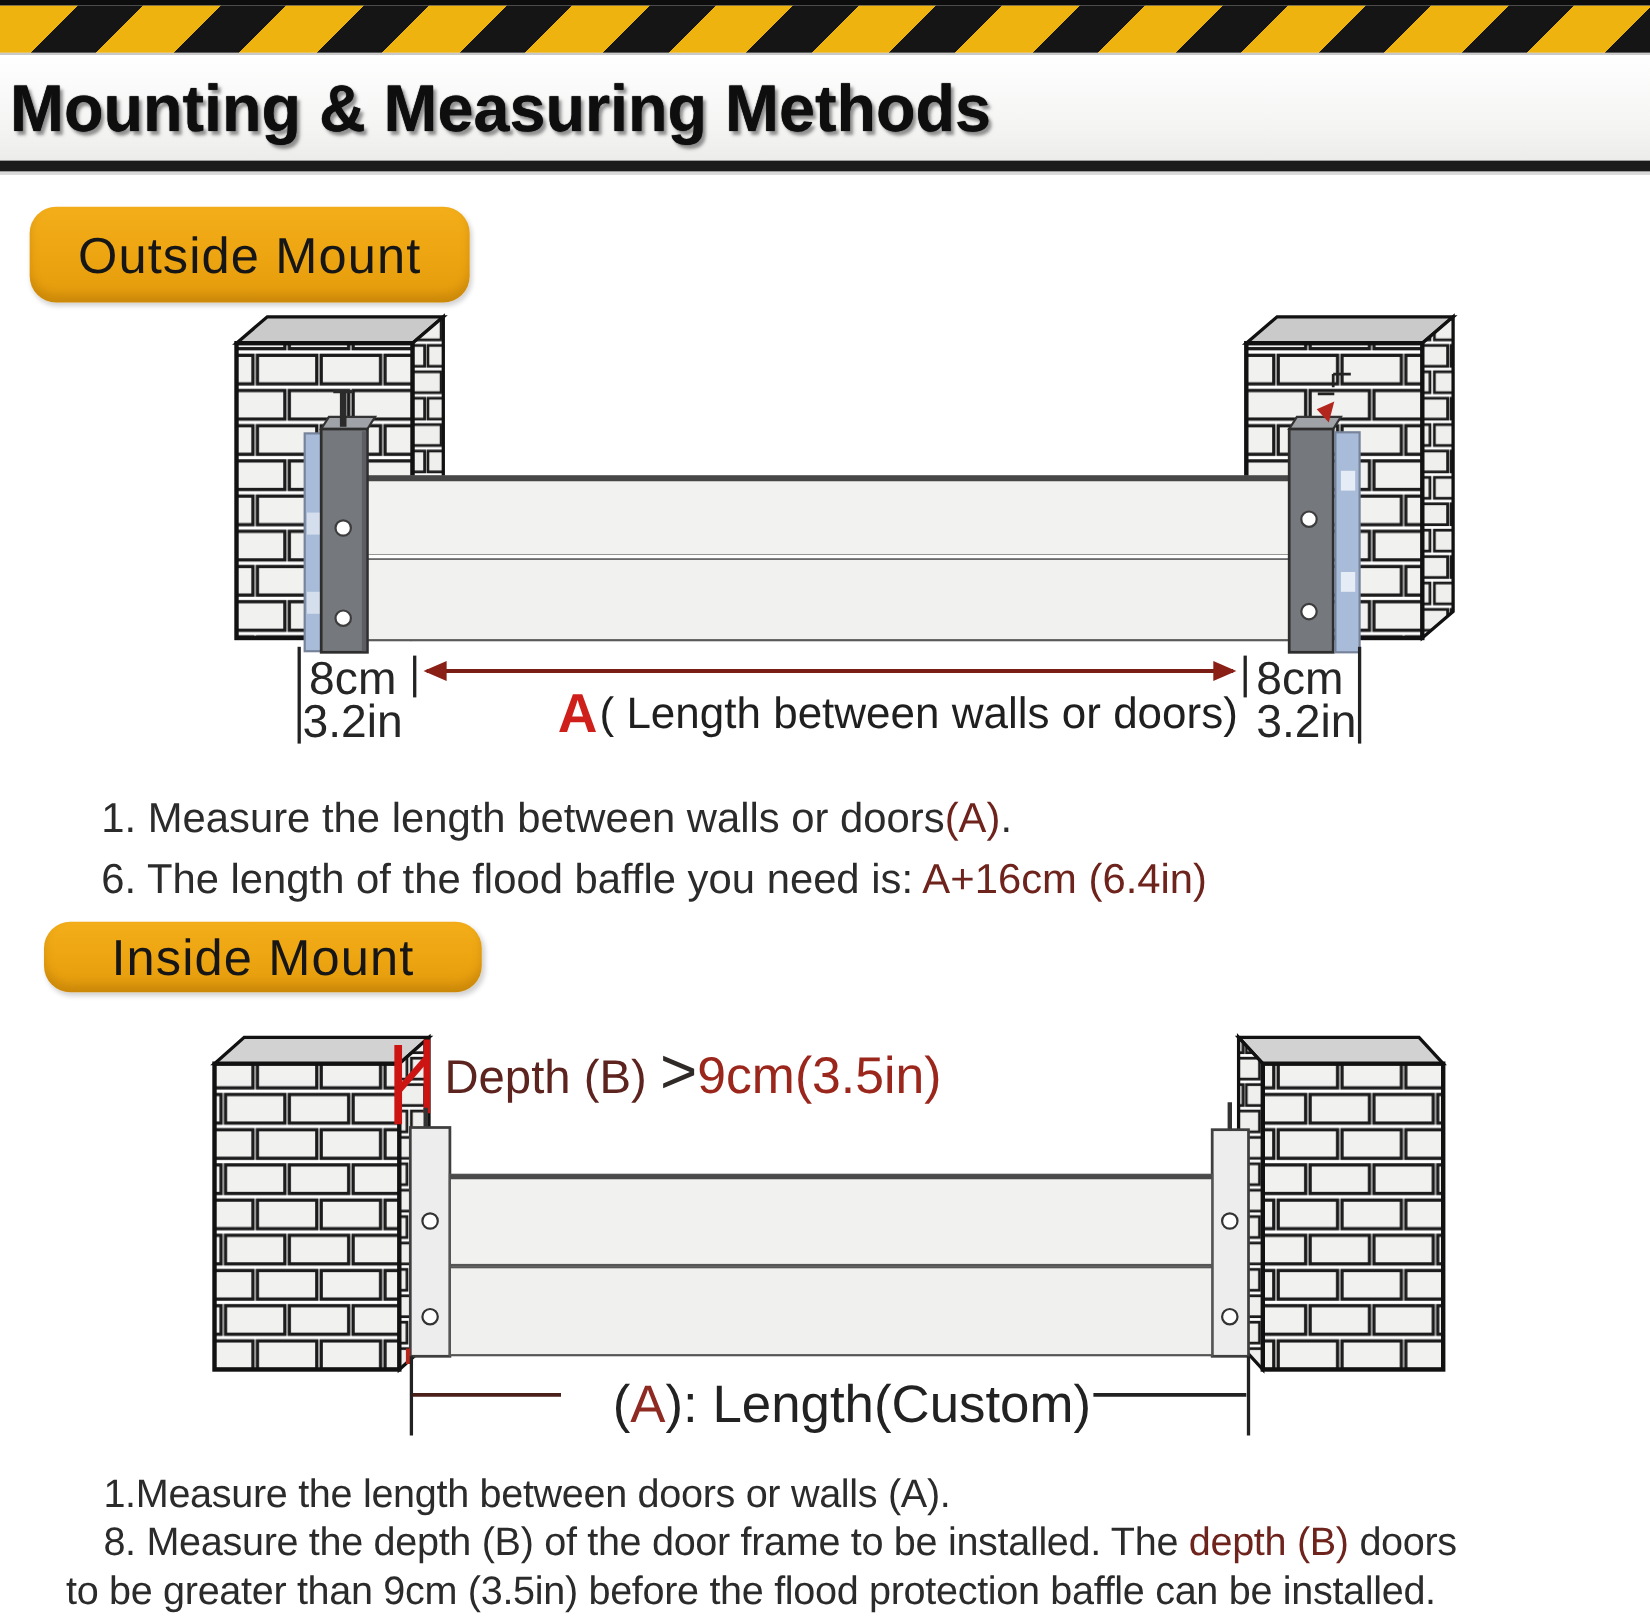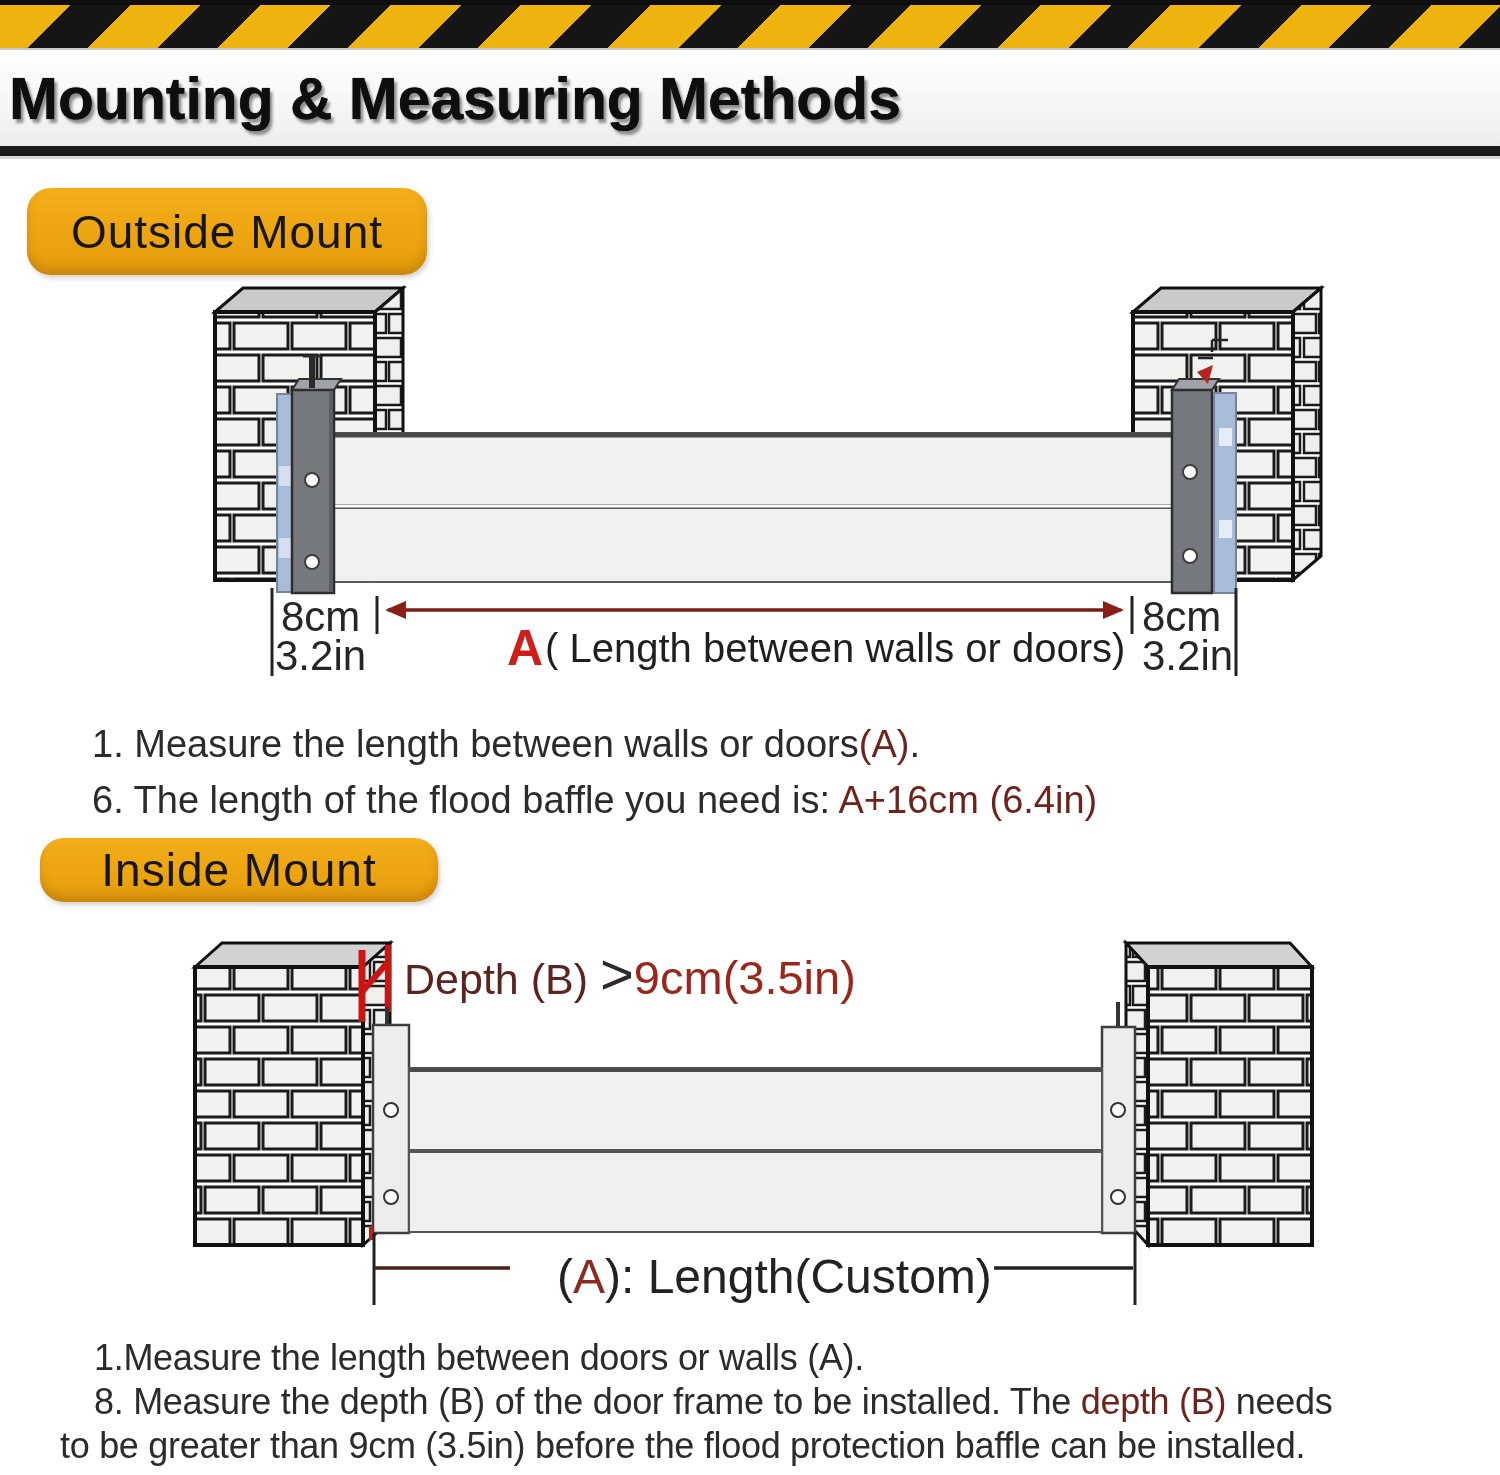--- a/index.html
+++ b/index.html
@@ -235,17 +235,17 @@
       <line x1="374" y1="1233" x2="374" y2="1305" stroke="#222" stroke-width="3"></line>
       <line x1="1135" y1="1233" x2="1135" y2="1305" stroke="#222" stroke-width="3"></line>
       <line x1="375" y1="1268" x2="510" y2="1268" stroke="#4A1F1A" stroke-width="3.5"></line>
       <line x1="994" y1="1268" x2="1133" y2="1268" stroke="#222" stroke-width="3.5"></line>
       <text x="557" y="1293"><tspan font-size="48" fill="#222">(</tspan><tspan font-size="48" fill="#8E2A21">A</tspan><tspan font-size="48" fill="#222">): Length(Custom)</tspan></text>
     </g>
   </svg>
 
   <div id="bottom-steps" class="abs steps">
     <div class="indent gap-after">1.Measure the length between doors or walls (A).</div>
-    <div class="indent"><span>8. Measure the depth (B) of the door frame to be installed. The </span><span class="maroon">depth (B)</span><span> needs</span></div>
+    <div class="indent"><span>8. Measure the depth (B) of the door frame to be installed. The </span><span class="maroon">depth (B)</span><span> doors</span></div>
     <div>to be greater than 9cm (3.5in) before the flood protection baffle can be installed.</div>
   </div>
 
 </div>
 
 </body></html>

